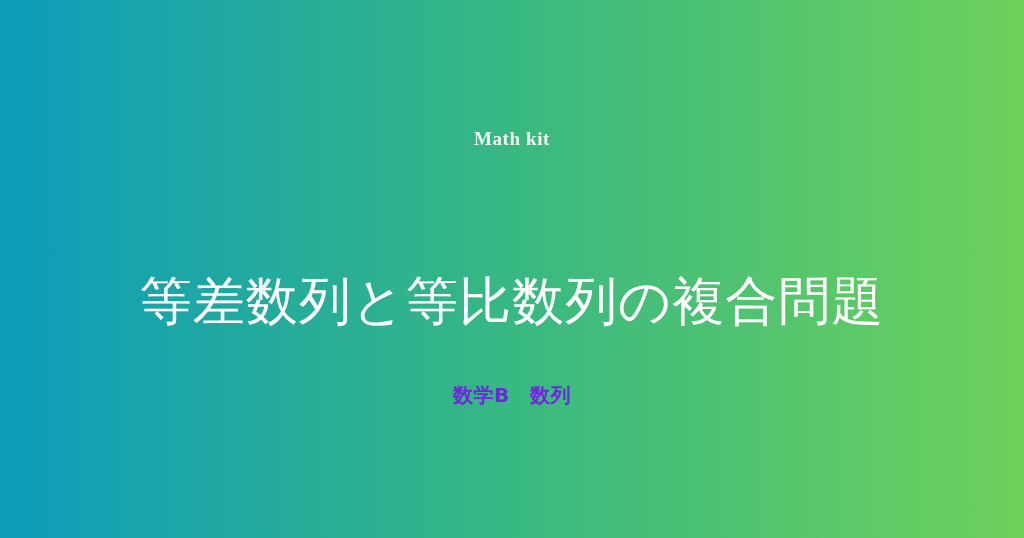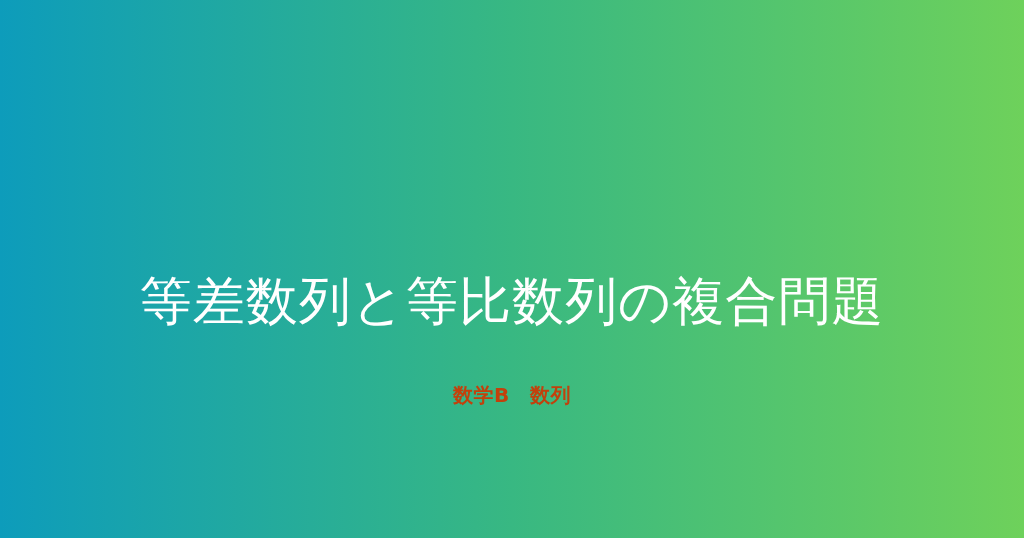--- a/index.html
+++ b/index.html
@@ -90,19 +90,20 @@
 </style>
 </head>
 <body>
 
 <div class="slide" style="width: 1024px; height: 538px;">
 
   <div class="slide-bg" style="background: linear-gradient(to right, rgb(13, 156, 187) 0%, rgb(56, 184, 130) 50%, rgb(110, 209, 91) 100%);"></div>
 
   <div class="slide-content">
 
+    <div class="eyebrow" style="color: rgba(255, 255, 255, 0.9);">Math kit</div>
 
     <h1 class="title" style="color: rgb(255, 255, 255);">等差数列と等比数列の複合問題</h1>
 
-    <div class="subtitle" style="color: #c2410c;">数学B　数列</div>
+    <div class="subtitle" style="color: #6d28d9;">数学B　数列</div>
 
   </div>
 </div>
 
 </body></html>

